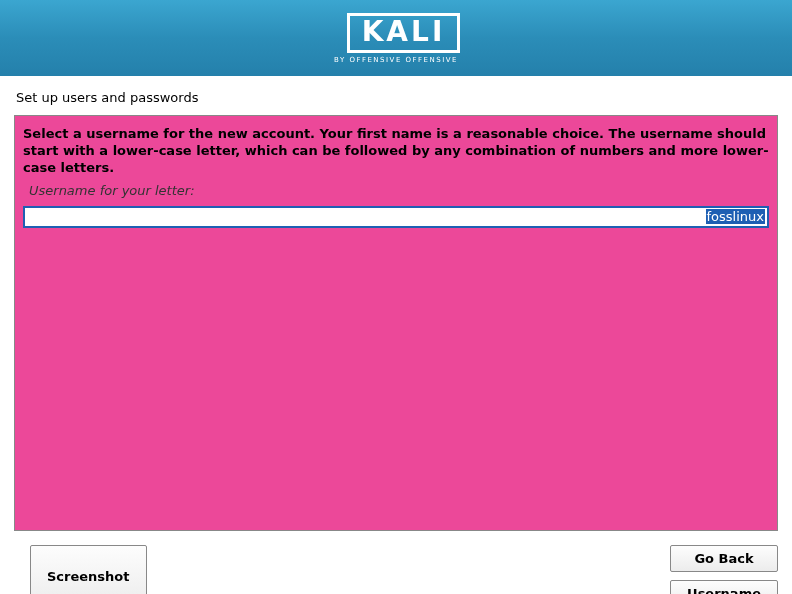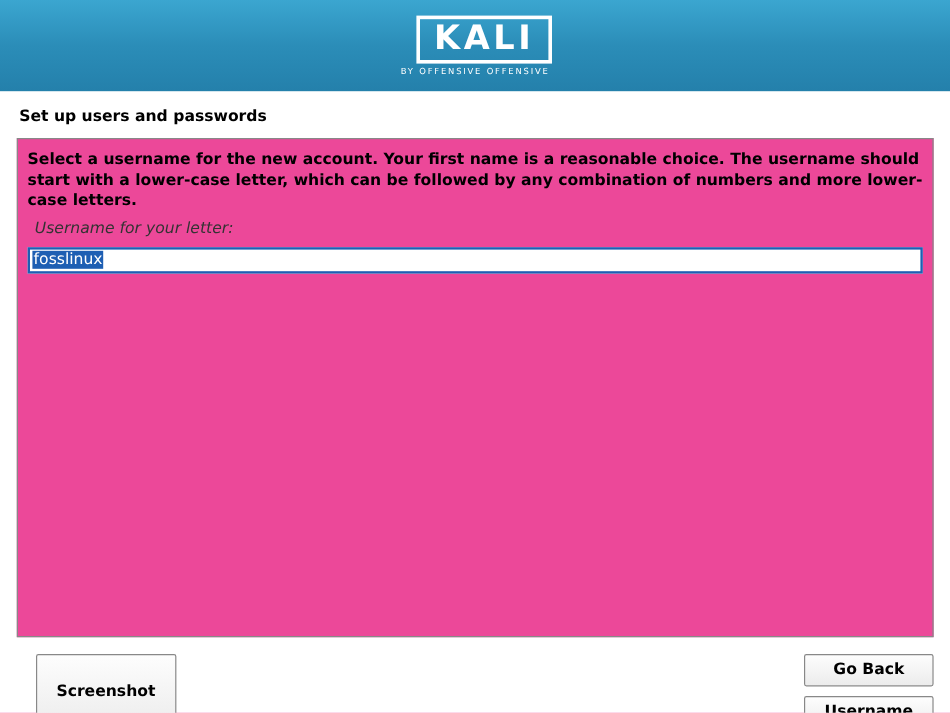--- a/index.html
+++ b/index.html
@@ -50,21 +50,21 @@
     
     .kali-logo-subtitle {
       color: #fff;
       font-size: 7px;
       letter-spacing: 1.5px;
       margin-top: 3px;
     }
     
     .page-title {
       font-size: 13px;
-      font-weight: bold;
+      font-weight: normal;
       color: #000;
       padding: 14px 16px 10px 16px;
     }
     
     .content-box {
       margin: 0 14px;
       border: 1px solid #888;
       background: #ec4899;
       padding: 10px 8px;
       height: 416px;
@@ -92,20 +92,21 @@
     }
     
     .input-wrapper {
       border: 2px solid #1e5fb3;
       background: #fff;
       padding: 1px 2px;
       font-size: 13px;
       height: 22px;
       display: flex;
       align-items: center;
+      justify-content: flex-end;
     }
     
     .button-bar {
       display: flex;
       justify-content: space-between;
       padding: 14px 14px 0 30px;
     }
     
     .button-bar-right {
       display: flex;

